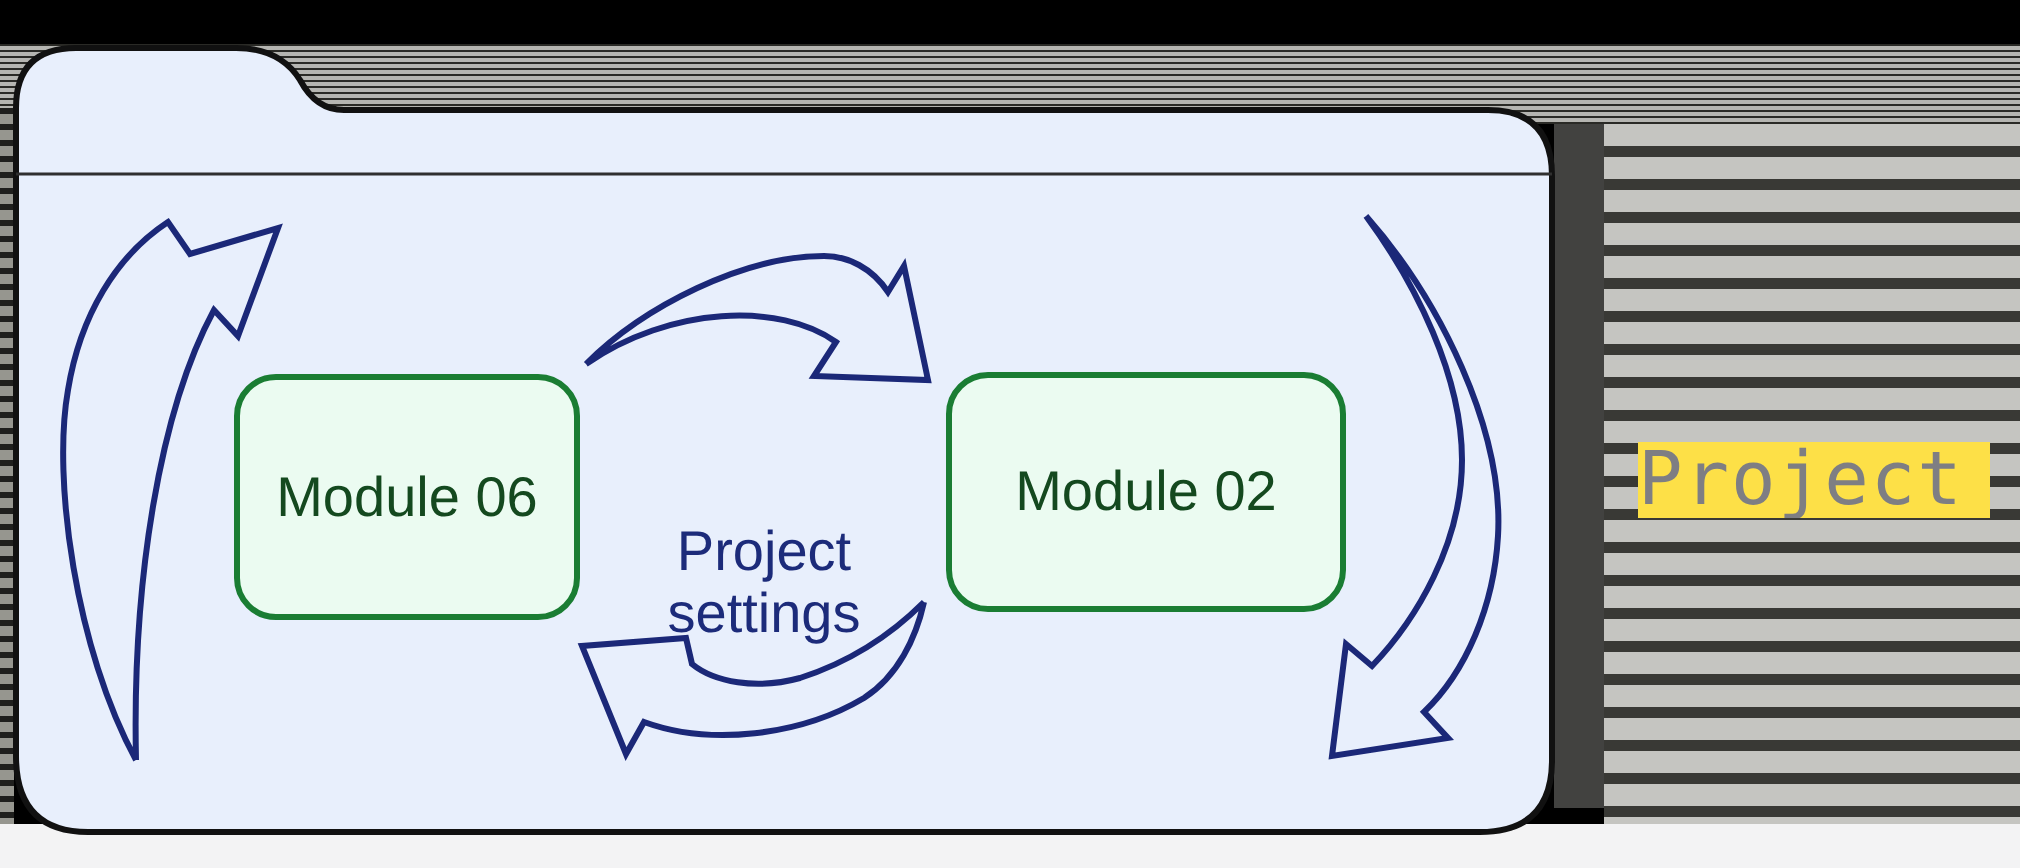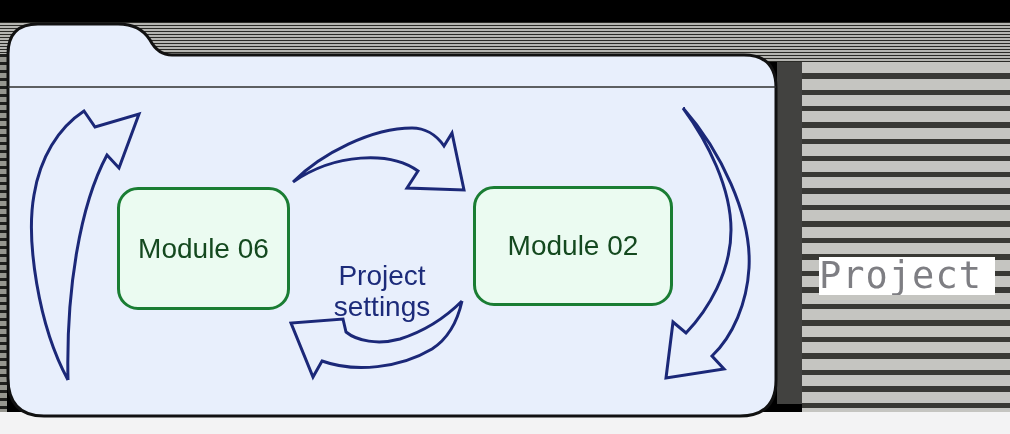--- a/index.html
+++ b/index.html
@@ -38,24 +38,24 @@
   }
   .module1 { left: 117px; top: 187px; width: 173px; height: 123px; }
   .module2 { left: 473px; top: 186px; width: 200px; height: 120px; }
   .center-label {
     position: absolute; left: 321px; top: 213px; width: 122px;
     color: #1c2b7a; font-size: 28px; line-height: 31px;
     text-align: center; font-weight: 400; margin-top: 47px;
   }
   .project-label {
     position: absolute; left: 819px; top: 221px; width: 176px; height: 38px;
-    background: #ffffff; color: #7e7e83;
+    background: #fde047; color: #7e7e83;
     font-family: "DejaVu Sans Mono", monospace;
     font-size: 37px; line-height: 38px; letter-spacing: 1px;
-    white-space: nowrap; overflow: hidden; margin-top: 36px;
+    white-space: nowrap; overflow: hidden;
   }
 </style>
 </head>
 <body>
 
 <div class="stage">
 
   <div class="fine-stripes"></div>
   <div class="coarse-stripes"></div>
   <div class="shadow-strip"></div>

